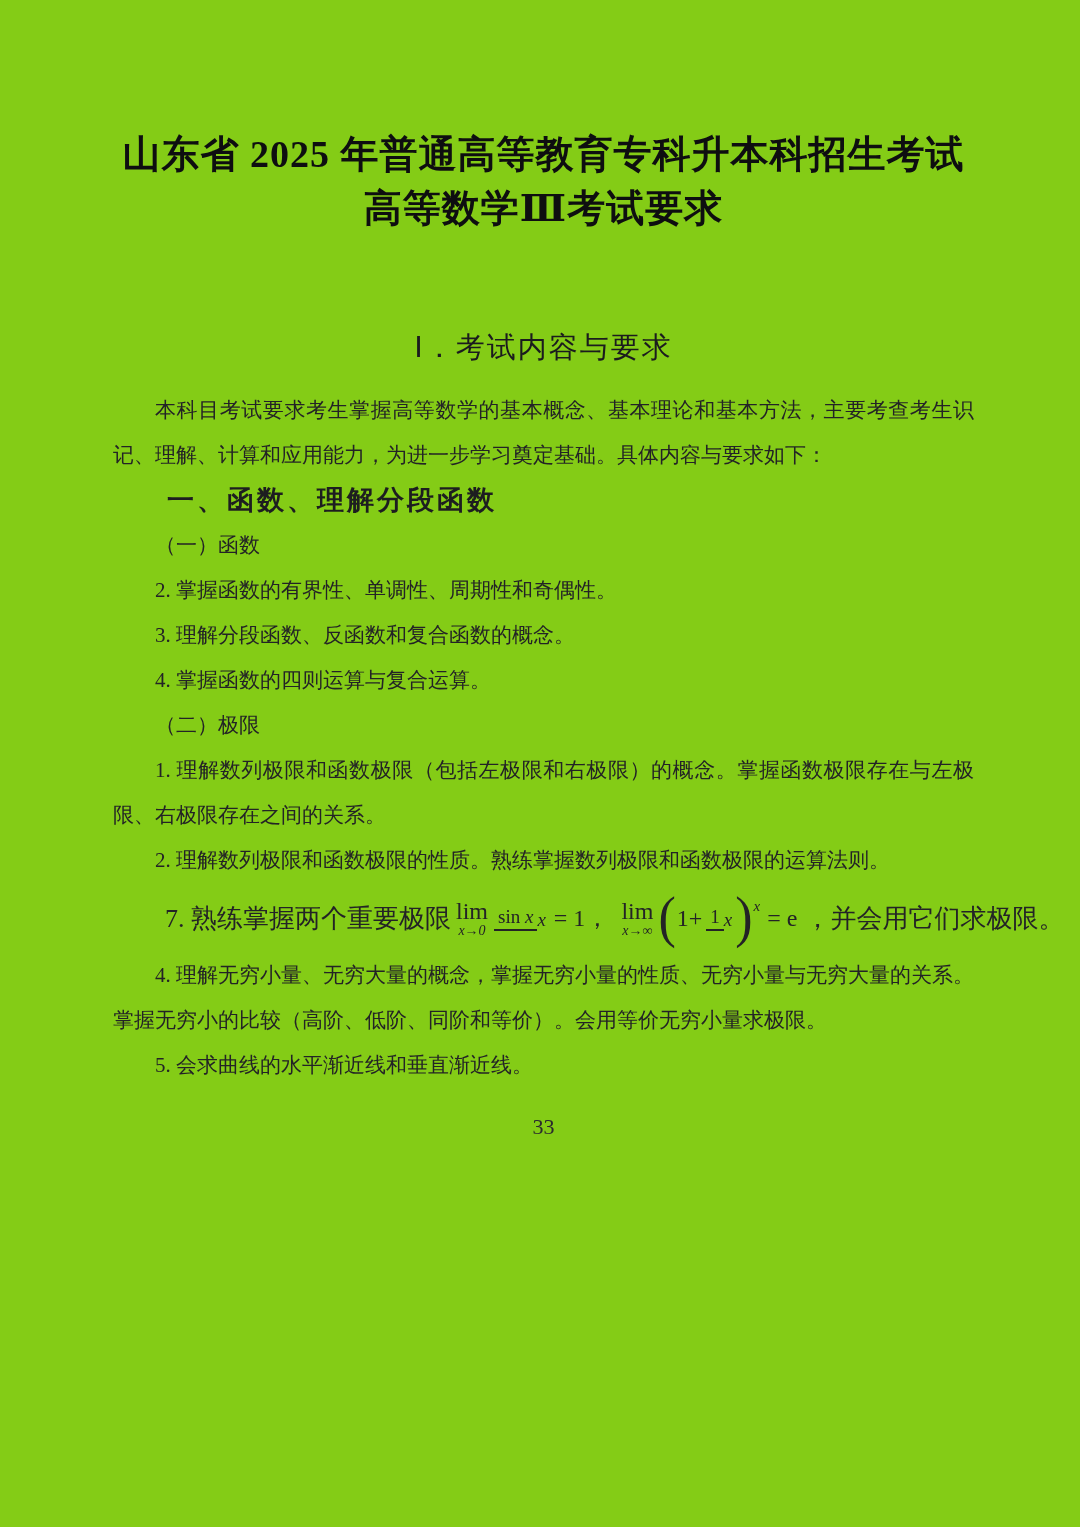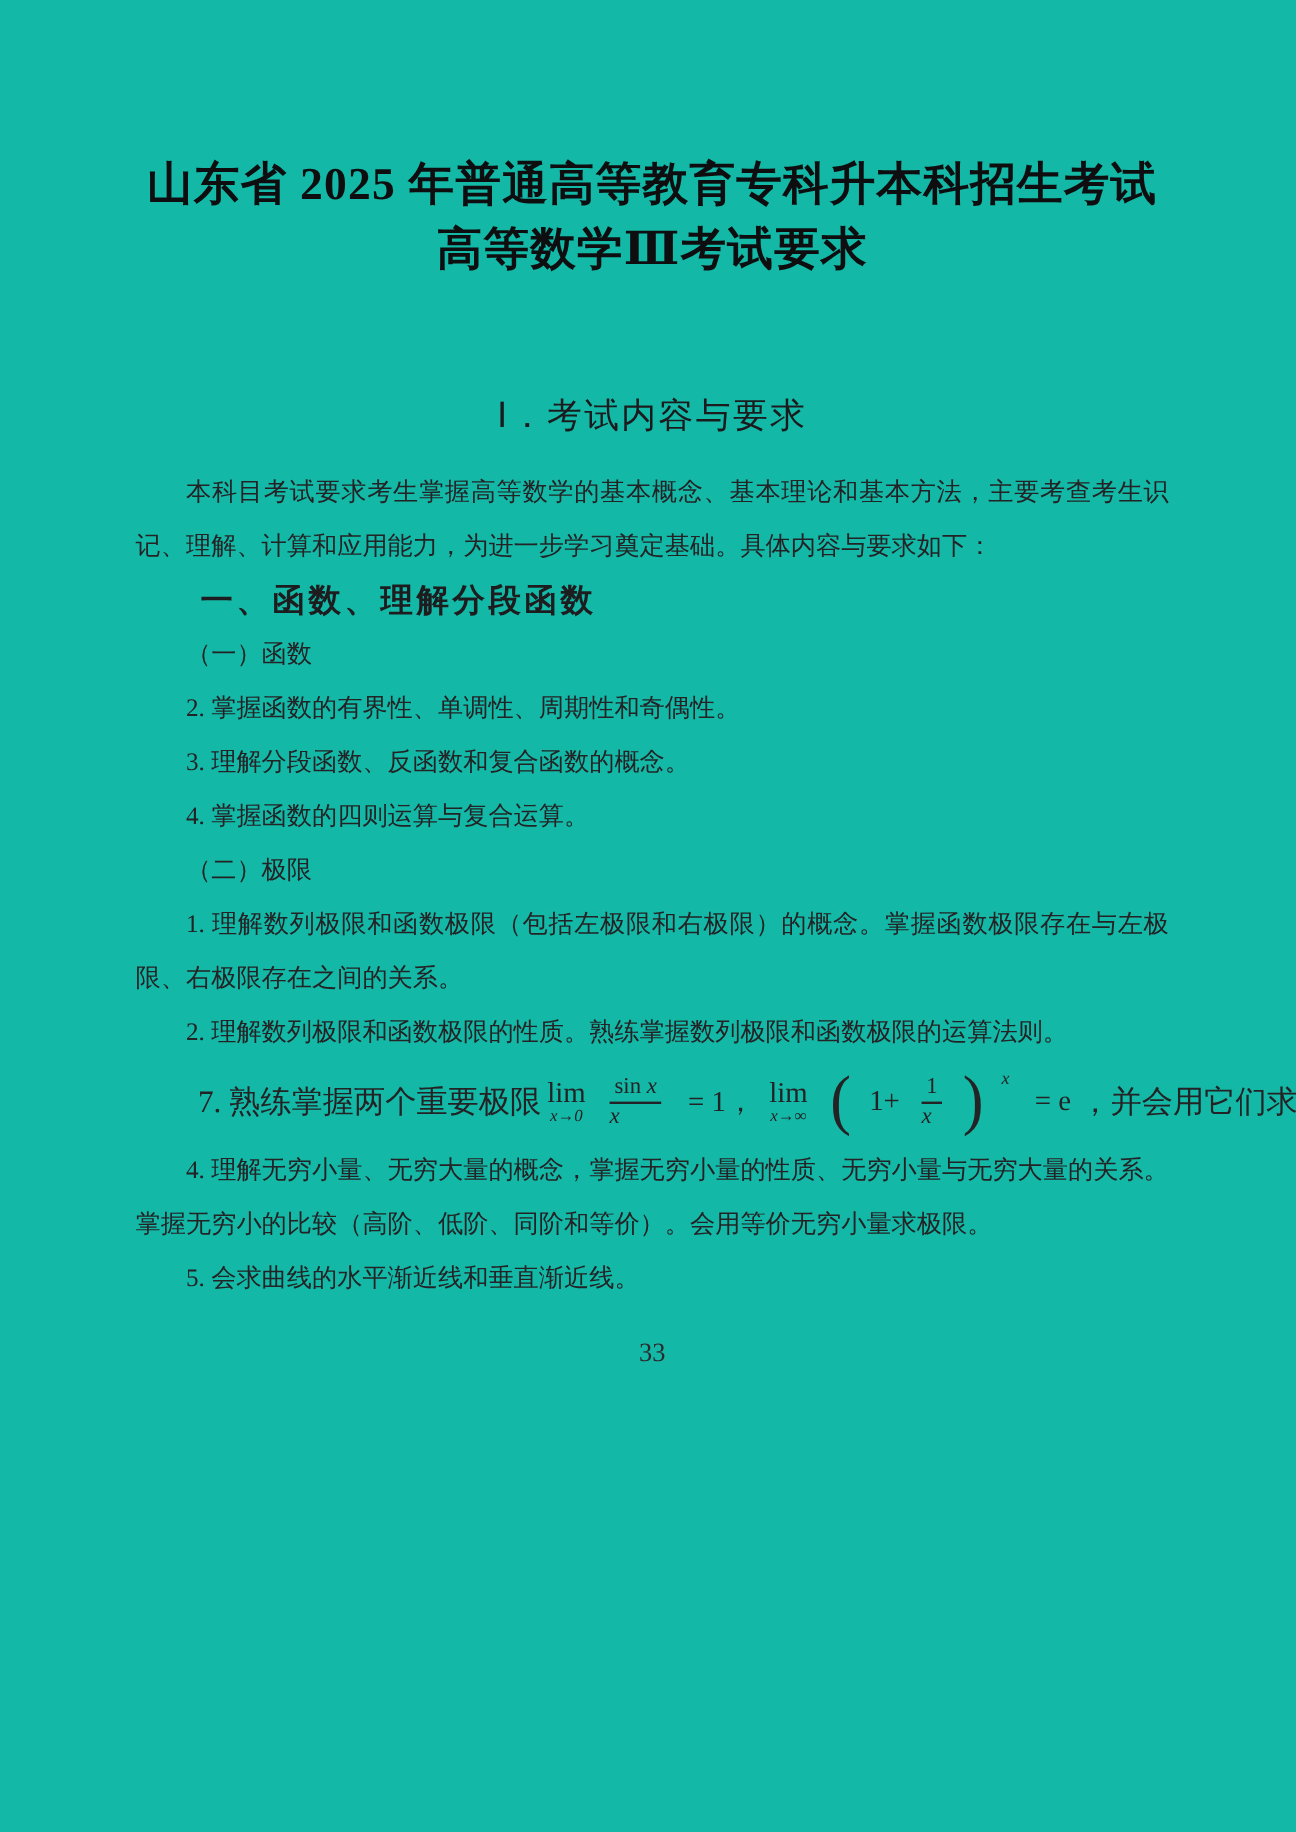--- a/index.html
+++ b/index.html
@@ -1,17 +1,17 @@
 <!DOCTYPE html>
 <html><head>
 <meta charset="utf-8">
 <style>
   html,body{margin:0;padding:0;background:#e8e8e8;}
   .page{
-    width:1080px;height:1527px;background:#14b8a6;position:relative;
+    width:1080px;height:1527px;background:#84cc16;position:relative;
     box-sizing:border-box;padding:0 106px 0 113px;overflow:hidden;
     font-family:"Liberation Serif","DejaVu Serif",serif;color:#232326;
   }
   .title{
     margin:127px 0 0 0;font-size:38px;line-height:54px;font-weight:700;
     text-align:center;color:#0e0e10;letter-spacing:1px;
     font-family:"Liberation Serif","DejaVu Serif",serif;
   }
   .title .title-line{display:block;}
   .section-heading{
@@ -27,25 +27,25 @@
     margin:0;font-size:27px;line-height:45px;font-weight:700;
     letter-spacing:3px;text-indent:2em;color:#1d1d20;
     font-family:"Liberation Sans","DejaVu Sans",sans-serif;
   }
   
   p.formula-line{
     margin:0;height:70px;display:flex;align-items:center;white-space:nowrap;
     font-size:26px;padding-left:52px;text-indent:0;color:#232326;
   }
   .mathwrap{display:inline-flex;align-items:center;margin:0 2px;
-    font-family:"Liberation Serif","DejaVu Serif",serif;gap:14px;}
+    font-family:"Liberation Serif","DejaVu Serif",serif;}
   .limgrp{display:inline-flex;flex-direction:column;align-items:center;margin:0 3px;}
   .lim-word{font-size:24px;line-height:24px;}
   .lim-sub{font-size:14px;line-height:15px;font-style:italic;}
-  .frac{display:inline-flex;flex-direction:column;align-items:flex-start;margin:4px 3px;}
+  .frac{display:inline-flex;flex-direction:row;align-items:flex-end;margin:4px 3px;}
   .frac .num{font-size:19px;line-height:22px;padding:0 4px 1px 4px;
     border-bottom:2px solid #232326;text-align:center;}
   .frac .den{font-size:19px;line-height:22px;font-style:italic;text-align:center;}
   .fn{font-style:normal;}
   .mvar{font-style:italic;}
   .eq{font-size:24px;margin:0 5px;}
   .paren{font-size:52px;line-height:40px;font-weight:400;transform:scaleY(1.08);
     font-family:"Liberation Serif","DejaVu Serif",serif;}
   .paren.open{margin-left:2px;}
   .inner-pre{font-size:24px;margin:0 1px;}

